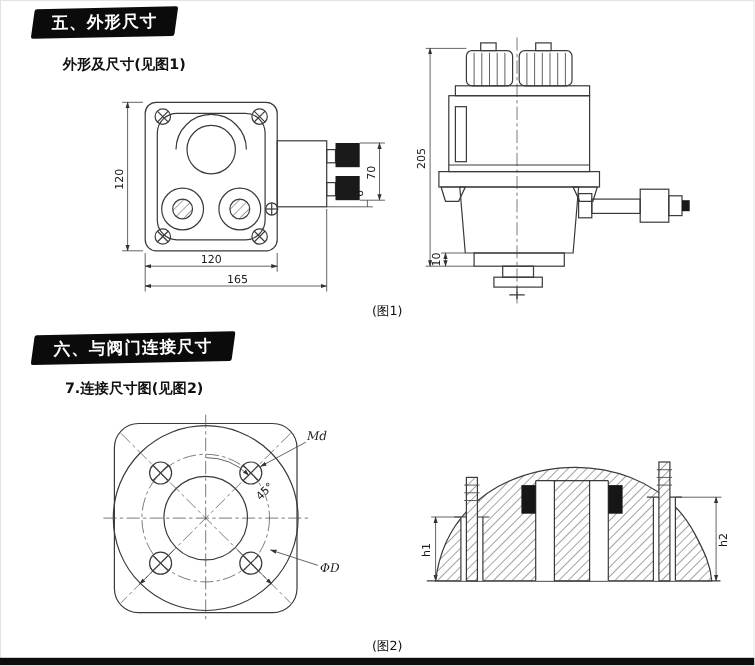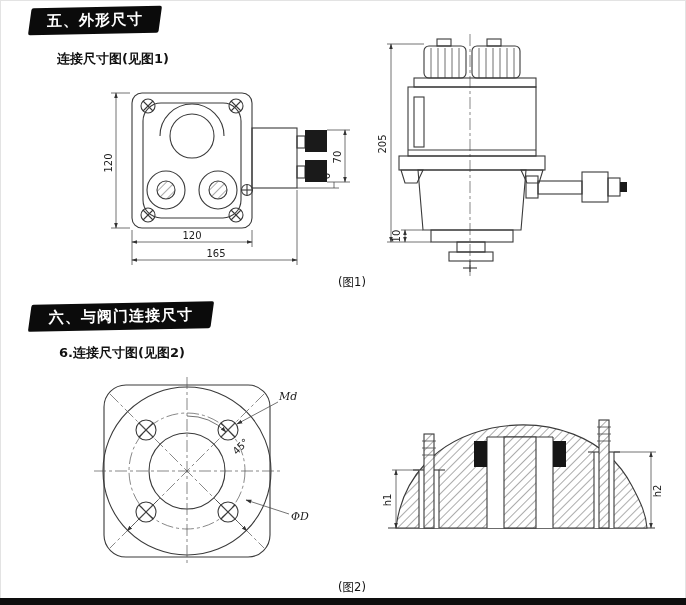--- a/index.html
+++ b/index.html
@@ -26,26 +26,26 @@
   .footer-bar { position:absolute; left:0; bottom:0; width:100%; height:7px; background:#0e0e0e; }
 </style>
 </head>
 <body>
 
 <div class="page">
 
   <div class="banner banner1">
     <span>五、外形尺寸</span>
   </div>
-  <div class="caption caption1">连接尺寸图(见图1)</div>
+  <div class="caption caption1">外形及尺寸(见图1)</div>
 
   <div class="banner banner2">
     <span>六、与阀门连接尺寸</span>
   </div>
-  <div class="caption caption2">6.连接尺寸图(见图2)</div>
+  <div class="caption caption2">7.连接尺寸图(见图2)</div>
 
   <svg class="art" width="686" height="605" viewBox="0 0 686 605">
     <defs>
       <pattern id="hatch" width="6" height="6" patternUnits="userSpaceOnUse" patternTransform="rotate(45)">
         <rect width="6" height="6" fill="#ffffff"></rect>
         <line x1="0" y1="0" x2="0" y2="6" stroke="#5a5a5a" stroke-width="1"></line>
       </pattern>
       <marker id="arr" viewBox="0 0 10 10" refX="9" refY="5" markerWidth="8" markerHeight="8" orient="auto-start-reverse">
         <path d="M0,1.8 L10,5 L0,8.2 Z" fill="#333"></path>
       </marker>

